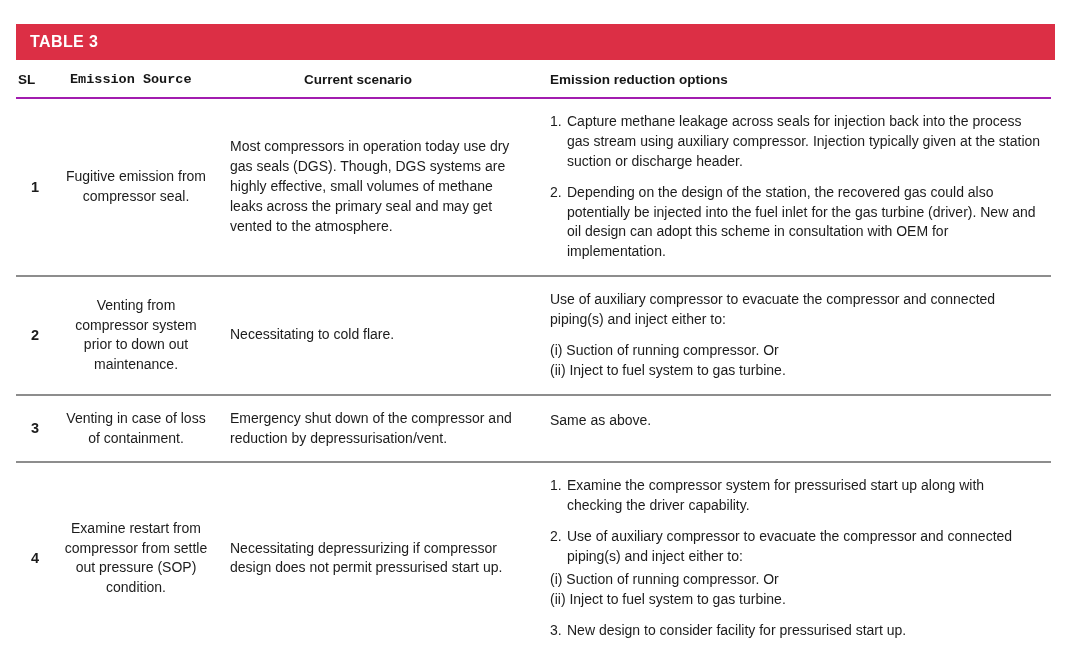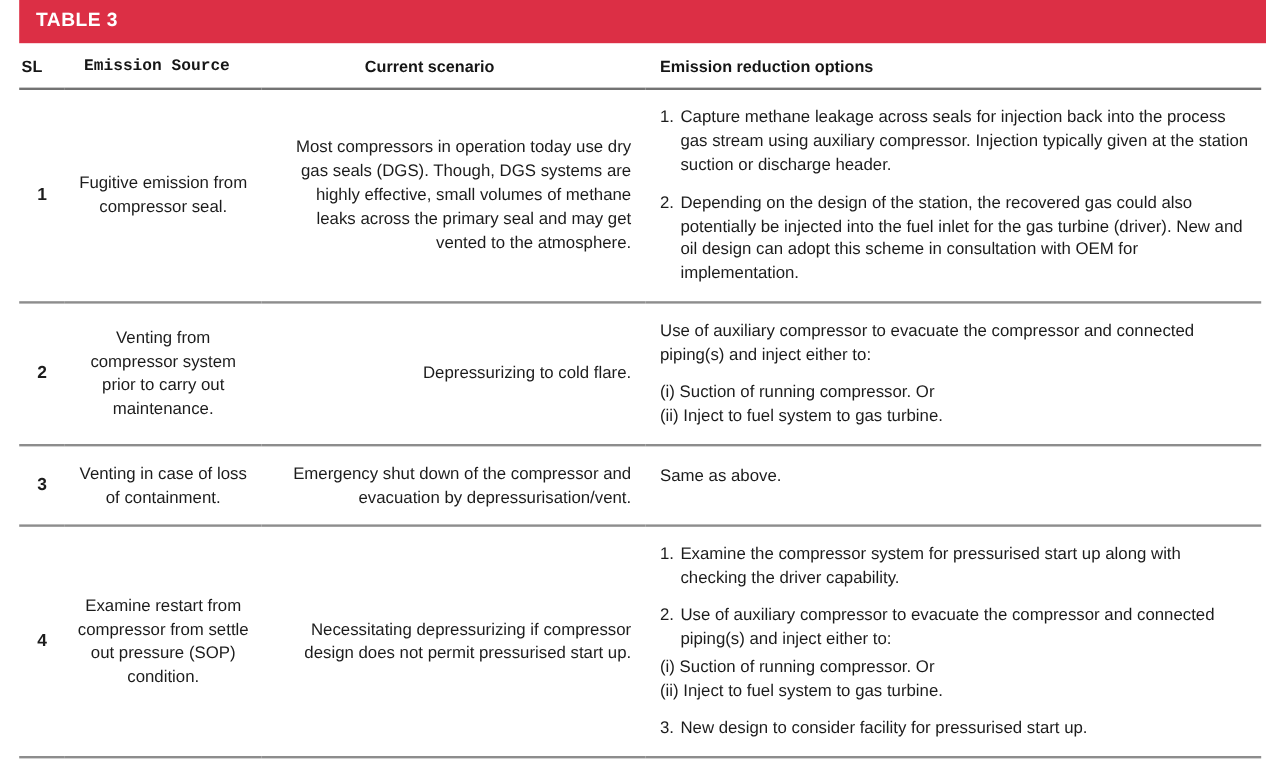--- a/index.html
+++ b/index.html
@@ -24,21 +24,21 @@
   }
 
   
   .table-banner {
     background: #dc2f45;
     height: 36px;
     display: flex;
     align-items: center;
     padding-left: 14px;
     box-sizing: border-box;
-    margin-top: 0;
+    margin-top: 24px;
     width: 1039px;
   }
   .table-banner-label {
     color: #ffffff;
     font-size: 16px;
     font-weight: bold;
     letter-spacing: 0.4px;
   }
 
   
@@ -53,21 +53,21 @@
   table.t3 col.c-src    { width: 164px; }
   table.t3 col.c-cur    { width: 320px; }
   table.t3 col.c-opt    { width: 513px; }
 
   thead th {
     font-size: 13.5px;
     font-weight: bold;
     color: #161616;
     text-align: left;
     padding: 12px 0 10px 0;
-    border-bottom: 2px solid #737373;
+    border-bottom: 2px solid #a21caf;
     vertical-align: bottom;
   }
   thead th.h-sl   { padding-left: 2px; }
   thead th.h-src  { padding-left: 16px; font-family: Liberation Mono, monospace; }
   thead th.h-cur  { padding-left: 86px; }
   thead th.h-opt  { padding-left: 12px; }
 
   tbody td {
     border-bottom: 2px solid #8d8d8d;
     vertical-align: middle;
@@ -82,21 +82,21 @@
     font-weight: bold;
     font-size: 14.5px;
   }
   td.cell-src {
     text-align: center;
     padding-left: 8px;
     padding-right: 8px;
     margin-top: 22px;
   }
   td.cell-cur {
-    text-align: right;
+    text-align: left;
     padding-left: 12px;
     padding-right: 12px;
   }
   td.cell-opt {
     text-align: left;
     padding-left: 12px;
     padding-right: 10px;
     vertical-align: middle;
   }
 
@@ -166,37 +166,37 @@
             <div class="opt-item">
               <span class="opt-marker">2.</span>
               <span class="opt-text">Depending on the design of the station, the recovered gas could also potentially be injected into the fuel inlet for the gas turbine (driver). New and oil design can adopt this scheme in consultation with OEM for implementation.</span>
             </div>
           </div>
         </td>
       </tr>
 
       <tr>
         <td class="cell-sl">2</td>
-        <td class="cell-src">Venting from compressor system prior to carry out maintenance.</td>
-        <td class="cell-cur">Depressurizing to cold flare.</td>
+        <td class="cell-src">Venting from compressor system prior to down out maintenance.</td>
+        <td class="cell-cur">Necessitating to cold flare.</td>
         <td class="cell-opt">
           <div class="opt-block">
             <span class="opt-plain">Use of auxiliary compressor to evacuate the compressor and connected piping(s) and inject either to:</span>
             <span class="roman-group">
               <span class="roman-line">(i) Suction of running compressor. Or</span>
               <span class="roman-line">(ii) Inject to fuel system to gas turbine.</span>
             </span>
           </div>
         </td>
       </tr>
 
       <tr>
         <td class="cell-sl">3</td>
         <td class="cell-src">Venting in case of loss of containment.</td>
-        <td class="cell-cur">Emergency shut down of the compressor and evacuation by depressurisation/vent.</td>
+        <td class="cell-cur">Emergency shut down of the compressor and reduction by depressurisation/vent.</td>
         <td class="cell-opt">
           <div class="opt-block">
             <span class="opt-plain">Same as above.</span>
           </div>
         </td>
       </tr>
 
       <tr>
         <td class="cell-sl">4</td>
         <td class="cell-src">Examine restart from compressor from settle out pressure (SOP) condition.</td>

